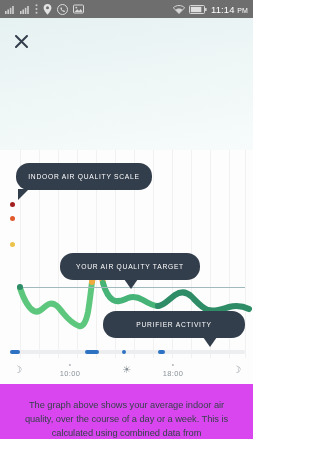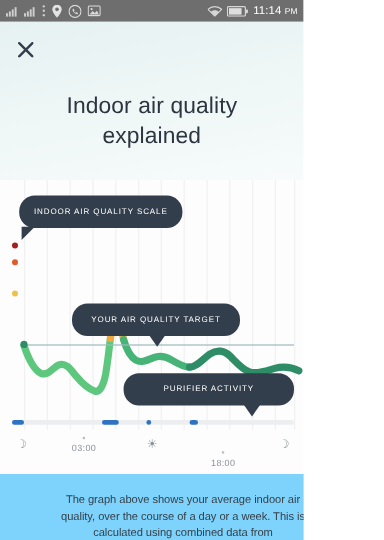--- a/index.html
+++ b/index.html
@@ -198,27 +198,26 @@
   .bubble-tail {
     position: absolute;
     width: 0; height: 0;
     z-index: 20;
   }
 
   
   .footer {
     position: absolute;
     left: 0;
-    top: 395px;
+    top: 384px;
     width: 253px;
     height: 55px;
-    background: #7dd3fc;
+    background: #d946ef;
     z-index: 10;
     overflow: hidden;
-    padding-left: 26px;
   }
   .footer p {
     margin: 0;
     padding: 14px 14px 0 14px;
     color: #37414a;
     font-size: 9.3px;
     line-height: 14px;
     text-align: center;
     letter-spacing: -.05px;
   }
@@ -274,21 +273,20 @@
       <div class="sb-time"><span>11:14</span> <span class="ampm">PM</span></div>
     </div>
   </div>
 
   <div class="header">
     <div class="close-btn">
       <svg width="13" height="13" viewBox="0 0 13 13">
         <path d="M1 1 L12 12 M12 1 L1 12" stroke="#333e4c" stroke-width="2" stroke-linecap="round"></path>
       </svg>
     </div>
-    <div class="title">Indoor air quality explained</div>
   </div>
 
   <div class="chart">
 
     <div class="gridlines">
       <i style="left:20px"></i>
         <i style="left:39px"></i>
         <i style="left:58px"></i>
       <i style="left:77px"></i>
         <i style="left:96px"></i>
@@ -332,26 +330,26 @@
       <div class="activity-seg" style="left:112px; width:4px;"></div>
       <div class="activity-seg" style="left:148px; width:7px;"></div>
     </div>
 
     <div class="axis">
       <div class="axis-item" style="left:18px; font-size:10px; color:#8a9298;">
         <span>☽</span>
       </div>
       <div class="axis-item" style="left:70px;">
         <div class="axis-tickdot"></div>
-        <span>03:00</span>
+        <span>10:00</span>
       </div>
       <div class="axis-item" style="left:127px; font-size:10px; color:#8a9298;">
         <span>☀</span>
       </div>
-      <div class="axis-item" style="left:186px;margin-top:12px;">
+      <div class="axis-item" style="left:173px;">
         <div class="axis-tickdot"></div>
         <span>18:00</span>
       </div>
       <div class="axis-item" style="left:237px; font-size:10px; color:#8a9298;">
         <span>☽</span>
       </div>
     </div>
   </div>
 
   <div class="bubble" style="left:16px; top:163px; width:136px; height:27px;">

